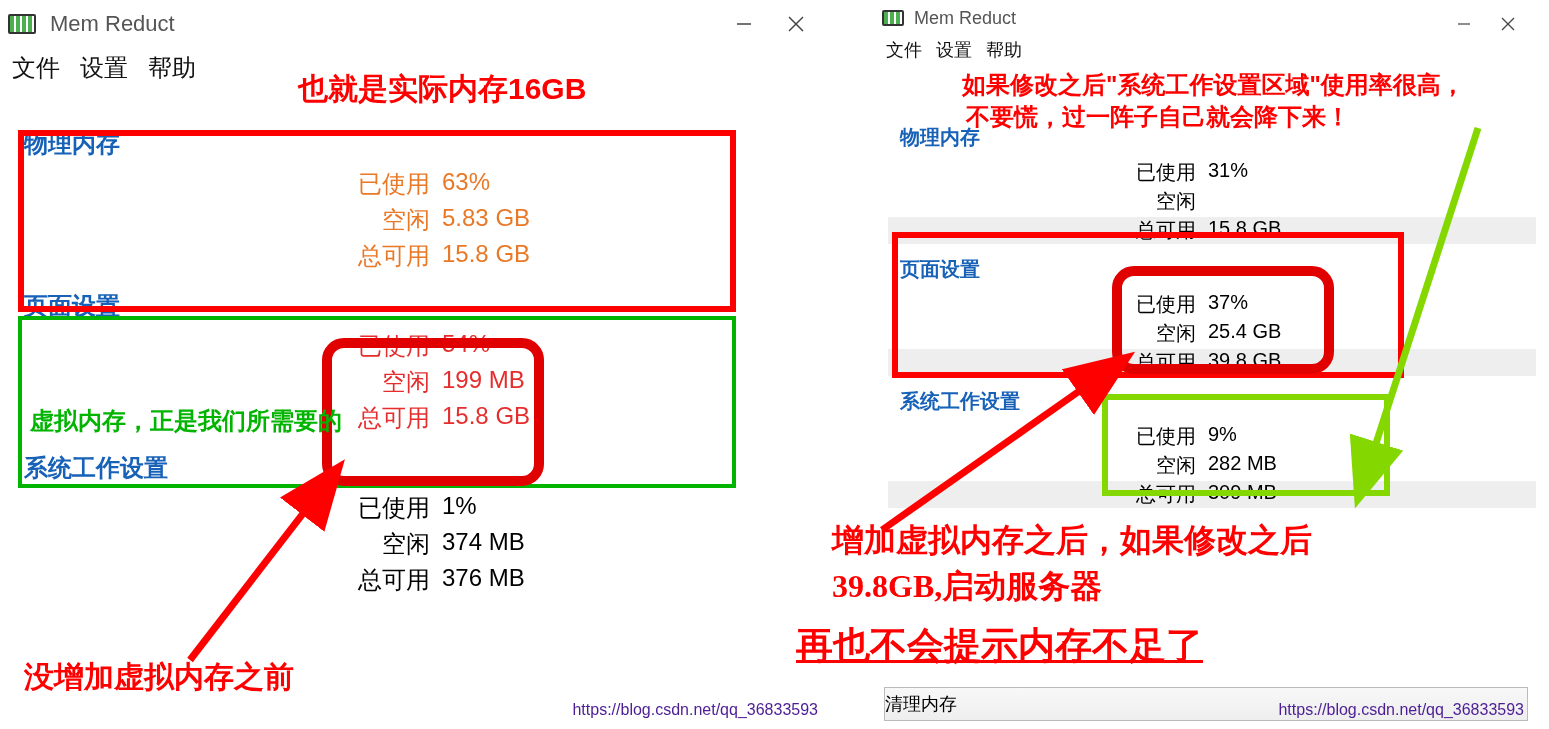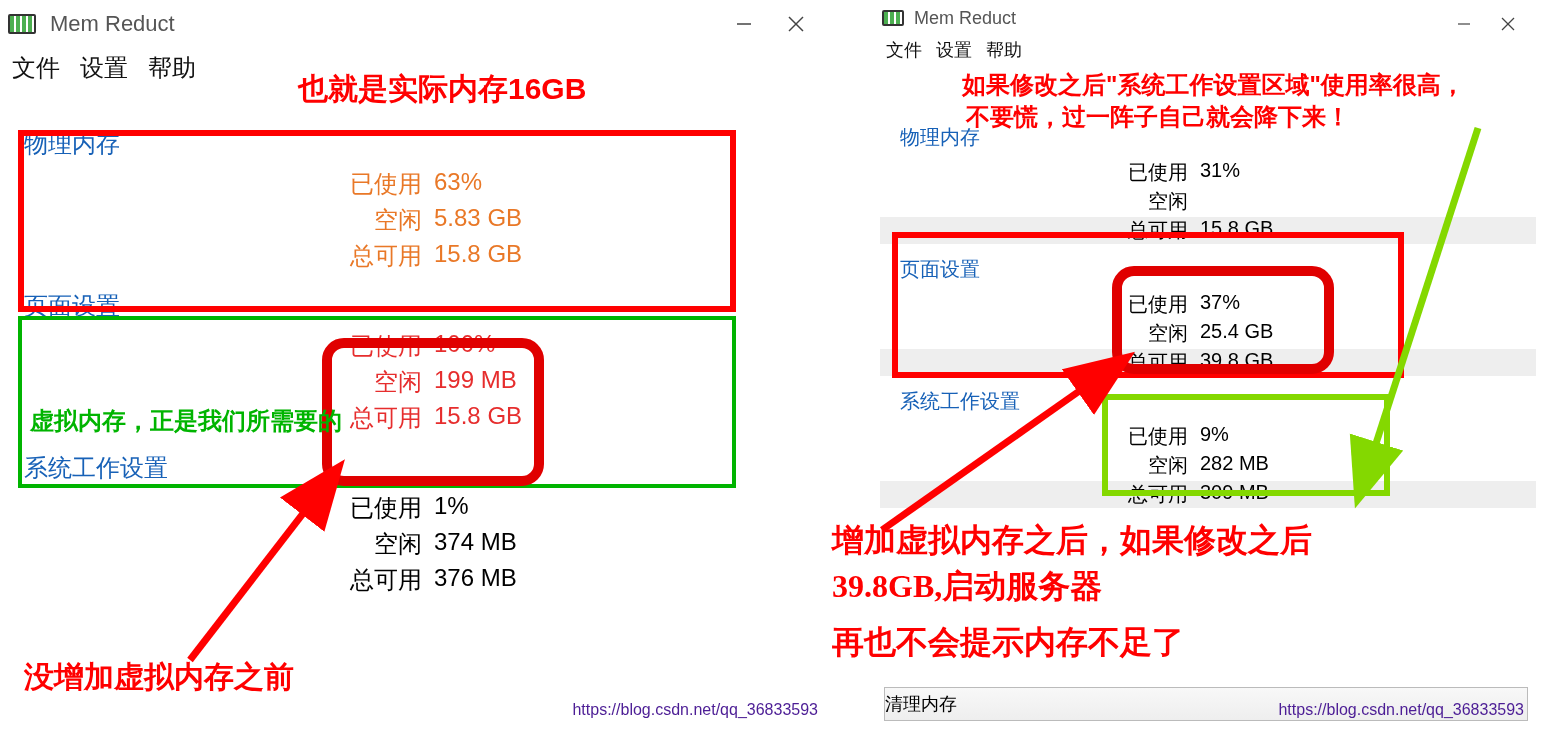--- a/index.html
+++ b/index.html
@@ -57,26 +57,27 @@
     gap: 20px;
     padding: 4px 12px 8px;
     font-size: 24px;
     color: #111;
   }
   
   .section-title {
     color: #1761b7;
     font-size: 24px;
     padding: 6px 24px;
+    font-weight: bold;
   }
   .stats {
     display: flex;
     flex-direction: column;
     gap: 4px;
-    padding: 2px 0 12px 4px;
+    padding: 2px 0 12px 12px;
   }
   .stat-row {
     display: flex;
     font-size: 24px;
   }
   .stat-label {
     width: 430px;
     text-align: right;
     padding-right: 12px;
   }
@@ -185,21 +186,21 @@
     <div class="stat-row">
         <span class="stat-label orange">总可用</span>
         <span class="stat-value orange">15.8 GB</span>
       </div>
   </div>
 
   <div class="section-title">页面设置</div>
   <div class="stats">
     <div class="stat-row">
         <span class="stat-label red-txt">已使用</span>
-        <span class="stat-value red-txt">100%</span>
+        <span class="stat-value red-txt">54%</span>
       </div>
     <div class="stat-row">
         <span class="stat-label red-txt">空闲</span>
         <span class="stat-value red-txt">199 MB</span>
       </div>
     <div class="stat-row">
         <span class="stat-label red-txt">总可用</span>
         <span class="stat-value red-txt">15.8 GB</span>
       </div>
   </div>
@@ -312,21 +313,21 @@
 
 <div class="anno-text red-anno" style="left:298px; top:68px; font-size:30px;">也就是实际内存16GB</div>
 <div class="anno-text green-anno" style="left:30px; top:404px; font-size:24px;">虚拟内存，正是我们所需要的</div>
 <div class="anno-text red-anno" style="left:24px; top:656px; font-size:30px;">没增加虚拟内存之前</div>
 
 <div class="anno-text red-anno" style="left:962px; top:68px; font-size:24px;">如果修改之后"系统工作设置区域"使用率很高，</div>
 <div class="anno-text red-anno" style="left:966px; top:100px; font-size:24px;">不要慌，过一阵子自己就会降下来！</div>
 
 <div class="anno-text red-anno" style="left:832px; top:518px; font-size:32px;">增加虚拟内存之后，如果修改之后</div>
 <div class="anno-text red-anno" style="left:832px; top:564px; font-size:32px;font-family:Liberation Serif, serif;">39.8GB,启动服务器</div>
-<div class="anno-text red-anno" style="left:832px; top:620px; font-size:32px;">再也不会提示内存不足了</div>
+<div class="anno-text red-anno" style="left:796px; top:620px; font-size:37px;text-decoration:underline;">再也不会提示内存不足了</div>
 
 <svg class="arrow-layer" width="1549" height="729">
   <defs>
     <marker id="ahRed" markerWidth="12" markerHeight="12" refX="3" refY="4" orient="auto">
       <polygon points="0,0 10,4 0,8" fill="#ff0000"></polygon>
     </marker>
     <marker id="ahGreen" markerWidth="12" markerHeight="12" refX="3" refY="4" orient="auto">
       <polygon points="0,0 10,4 0,8" fill="#84d800"></polygon>
     </marker>
   </defs>

